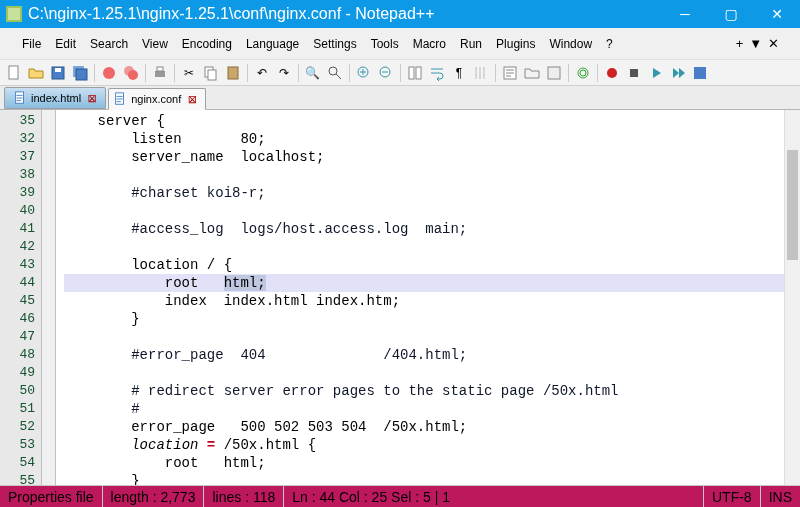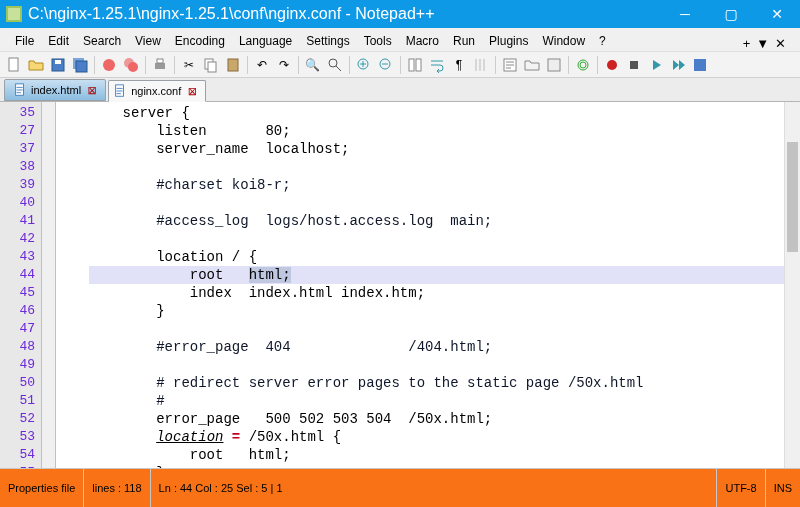--- a/index.html
+++ b/index.html
@@ -7,54 +7,54 @@
 
 
 .titlebar { height: 28px; background: #0d99e6; color: #fff; display: flex; align-items: center; padding-left: 6px; }
 .titlebar .logo { width: 16px; height: 16px; background: #9cc65d; position: relative; margin-right: 6px; overflow: hidden; }
 .titlebar .logo::after { content:""; position:absolute; inset:2px; background:#c8e19a; }
 .titlebar .title { font-size: 16px; }
 .titlebar .winbtns { margin-left: auto; display: flex; }
 .winbtn { width: 46px; height: 28px; display: flex; align-items: center; justify-content: center; color: #fff; font-size: 14px; }
 
 
-.menubar { height: 24px; display: flex; align-items: flex-end; padding: 0 8px; background: #f0f0f0; border-bottom: 1px solid #e0e0e0; font-size: 12px; }
+.menubar { height: 32px; display: flex; align-items: center; padding: 0 15px; background: #f0f0f0; border-bottom: 1px solid #e0e0e0; font-size: 12px; }
 .menu-item { padding: 0 7px; height: 20px; line-height: 20px; }
 .menu-right { margin-left: auto; display: flex; gap: 6px; padding-right: 6px; font-size: 13px; }
 
 
 .toolbar { height: 26px; background: #f3f3f3; border-bottom: 1px solid #d0d0d0; display: flex; align-items: center; padding: 0 4px; gap: 2px; }
 .tb-btn { width: 20px; height: 20px; display: flex; align-items: center; justify-content: center; border: 1px solid transparent; }
 .tb-btn svg { width:16px; height:16px; }
 .tb-sep { width: 1px; height: 18px; background: #ccc; margin: 0 2px; }
 
 
 .tabbar { height: 24px; background: #ececec; border-bottom: 1px solid #b5b5b5; display: flex; align-items: flex-end; padding: 0 4px; }
 .tab { height: 22px; padding: 0 6px 0 4px; display: flex; align-items: center; gap: 4px; font-size: 11px; border: 1px solid #9aa0a6; border-top-left-radius: 2px; border-top-right-radius: 2px; margin-right: 2px; }
 .tab.inactive { background: linear-gradient(#c8dff2, #8bbde0); color: #000; padding-left: 8px; }
 .tab.active { background: #f8f8f8; border-bottom: 1px solid #f8f8f8; margin-bottom: -1px; justify-content: space-between; }
 .tab .icn { width:14px; height:14px; }
 .tab .close { width:14px; height:14px; color:#a00; display:flex; align-items:center; justify-content:center; }
 
 
 .editor { flex: 1; display: flex; background: #fff; font-family: Consolas, "Courier New", monospace; font-size: 14px; line-height: 18px; overflow: hidden; position: relative; }
-.gutter { width: 42px; background: #e8e8e8; border-right: 1px solid #c0c0c0; text-align: right; padding: 2px 6px 2px 0; color: #6d28d9; flex-shrink: 0; }
+.gutter { width: 42px; background: #e8e8e8; border-right: 1px solid #c0c0c0; text-align: right; padding: 2px 6px 2px 0; color: #14532d; flex-shrink: 0; }
 .gnum { height: 18px; font-size:13px; }
 .fold { width: 14px; background: #f0f0f0; border-right: 1px solid #c0c0c0; flex-shrink: 0; }
-.code { flex: 1; padding: 2px 0 2px 8px; white-space: pre; position: relative; overflow: hidden; margin-left: 25px; }
+.code { flex: 1; padding: 2px 0 2px 8px; white-space: pre; position: relative; overflow: hidden; }
 .line { height: 18px; }
 .line.hl { background: #e1e1f7; }
 .sel { background: #c0c7e0; }
 .cmt { color: #0f172a; }
-.em { font-style: italic; text-decoration: underline; }
+.em { font-style: italic; }
 .vscroll { width: 16px; background: #f0f0f0; position: relative; border-left: 1px solid #ddd; }
 .vthumb { position: absolute; left: 2px; right: 2px; top: 40px; height: 110px; background: #c2c2c2; }
 
 
-.statusbar { height: 39px; background: #f97316; border-top: 1px solid #c7c7c7; display: flex; align-items: center; font-size: 11px; }
+.statusbar { height: 22px; background: #be185d; border-top: 1px solid #c7c7c7; display: flex; align-items: center; font-size: 14px; }
 .statusbar .cell { padding: 0 8px; border-right: 1px solid #c7c7c7; height: 100%; display: flex; align-items: center; }
 </style>
 </head>
 <body>
 
 <div class="titlebar">
   <div class="logo"></div>
   <div class="title">C:\nginx-1.25.1\nginx-1.25.1\conf\nginx.conf - Notepad++</div>
   <div class="winbtns">
     <div class="winbtn">─</div>
@@ -250,21 +250,21 @@
         <path d="M4 5h7M4 8h7M4 11h5" stroke="#3b7abf"></path>
       </svg>
     <span>nginx.conf</span>
     <span class="close">⊠</span>
   </div>
 </div>
 
 <div class="editor">
   <div class="gutter" id="gutter">
       <div class="gnum">35</div>
-      <div class="gnum">27</div>
+      <div class="gnum">32</div>
       <div class="gnum">37</div>
       <div class="gnum">38</div>
       <div class="gnum">39</div>
       <div class="gnum">40</div>
       <div class="gnum">41</div>
       <div class="gnum">42</div>
       <div class="gnum">43</div>
       <div class="gnum">44</div>
       <div class="gnum">45</div>
       <div class="gnum">46</div>
@@ -281,17 +281,18 @@
     </div>
   <div class="fold"></div>
   <div class="code" id="code"><div class="line"><span class="">    server {</span></div><div class="line"><span class="">        listen       80;</span></div><div class="line"><span class="">        server_name  localhost;</span></div><div class="line"><span class=""></span></div><div class="line"><span class="cmt">        #charset koi8-r;</span></div><div class="line"><span class=""></span></div><div class="line"><span class="cmt">        #access_log  logs/host.access.log  main;</span></div><div class="line"><span class=""></span></div><div class="line"><span class="">        location / {</span></div><div class="line hl">            root   <span class="sel">html;</span></div><div class="line"><span class="">            index  index.html index.htm;</span></div><div class="line"><span class="">        }</span></div><div class="line"><span class=""></span></div><div class="line"><span class="cmt">        #error_page  404              /404.html;</span></div><div class="line"><span class=""></span></div><div class="line"><span class="cmt">        # redirect server error pages to the static page /50x.html</span></div><div class="line"><span class="cmt">        #</span></div><div class="line"><span class="">        error_page   500 502 503 504  /50x.html;</span></div><div class="line">        <span class="em">location</span> <span style="color:#c00020;font-weight:bold">=</span> /50x.html {</div><div class="line"><span class="">            root   html;</span></div><div class="line"><span class="">        }</span></div><div class="line"><span class=""></span></div></div>
   <div class="vscroll">
       <div class="vthumb"></div>
     </div>
 </div>
 
 <div class="statusbar">
   <div class="cell">Properties file</div>
+  <div class="cell">length : 2,773</div>
   <div class="cell">lines : 118</div>
   <div class="cell" style="flex:1">Ln : 44   Col : 25   Sel : 5 | 1</div>
   <div class="cell">UTF-8</div>
   <div class="cell" style="border:none">INS</div>
 </div>
 
 </body></html>

